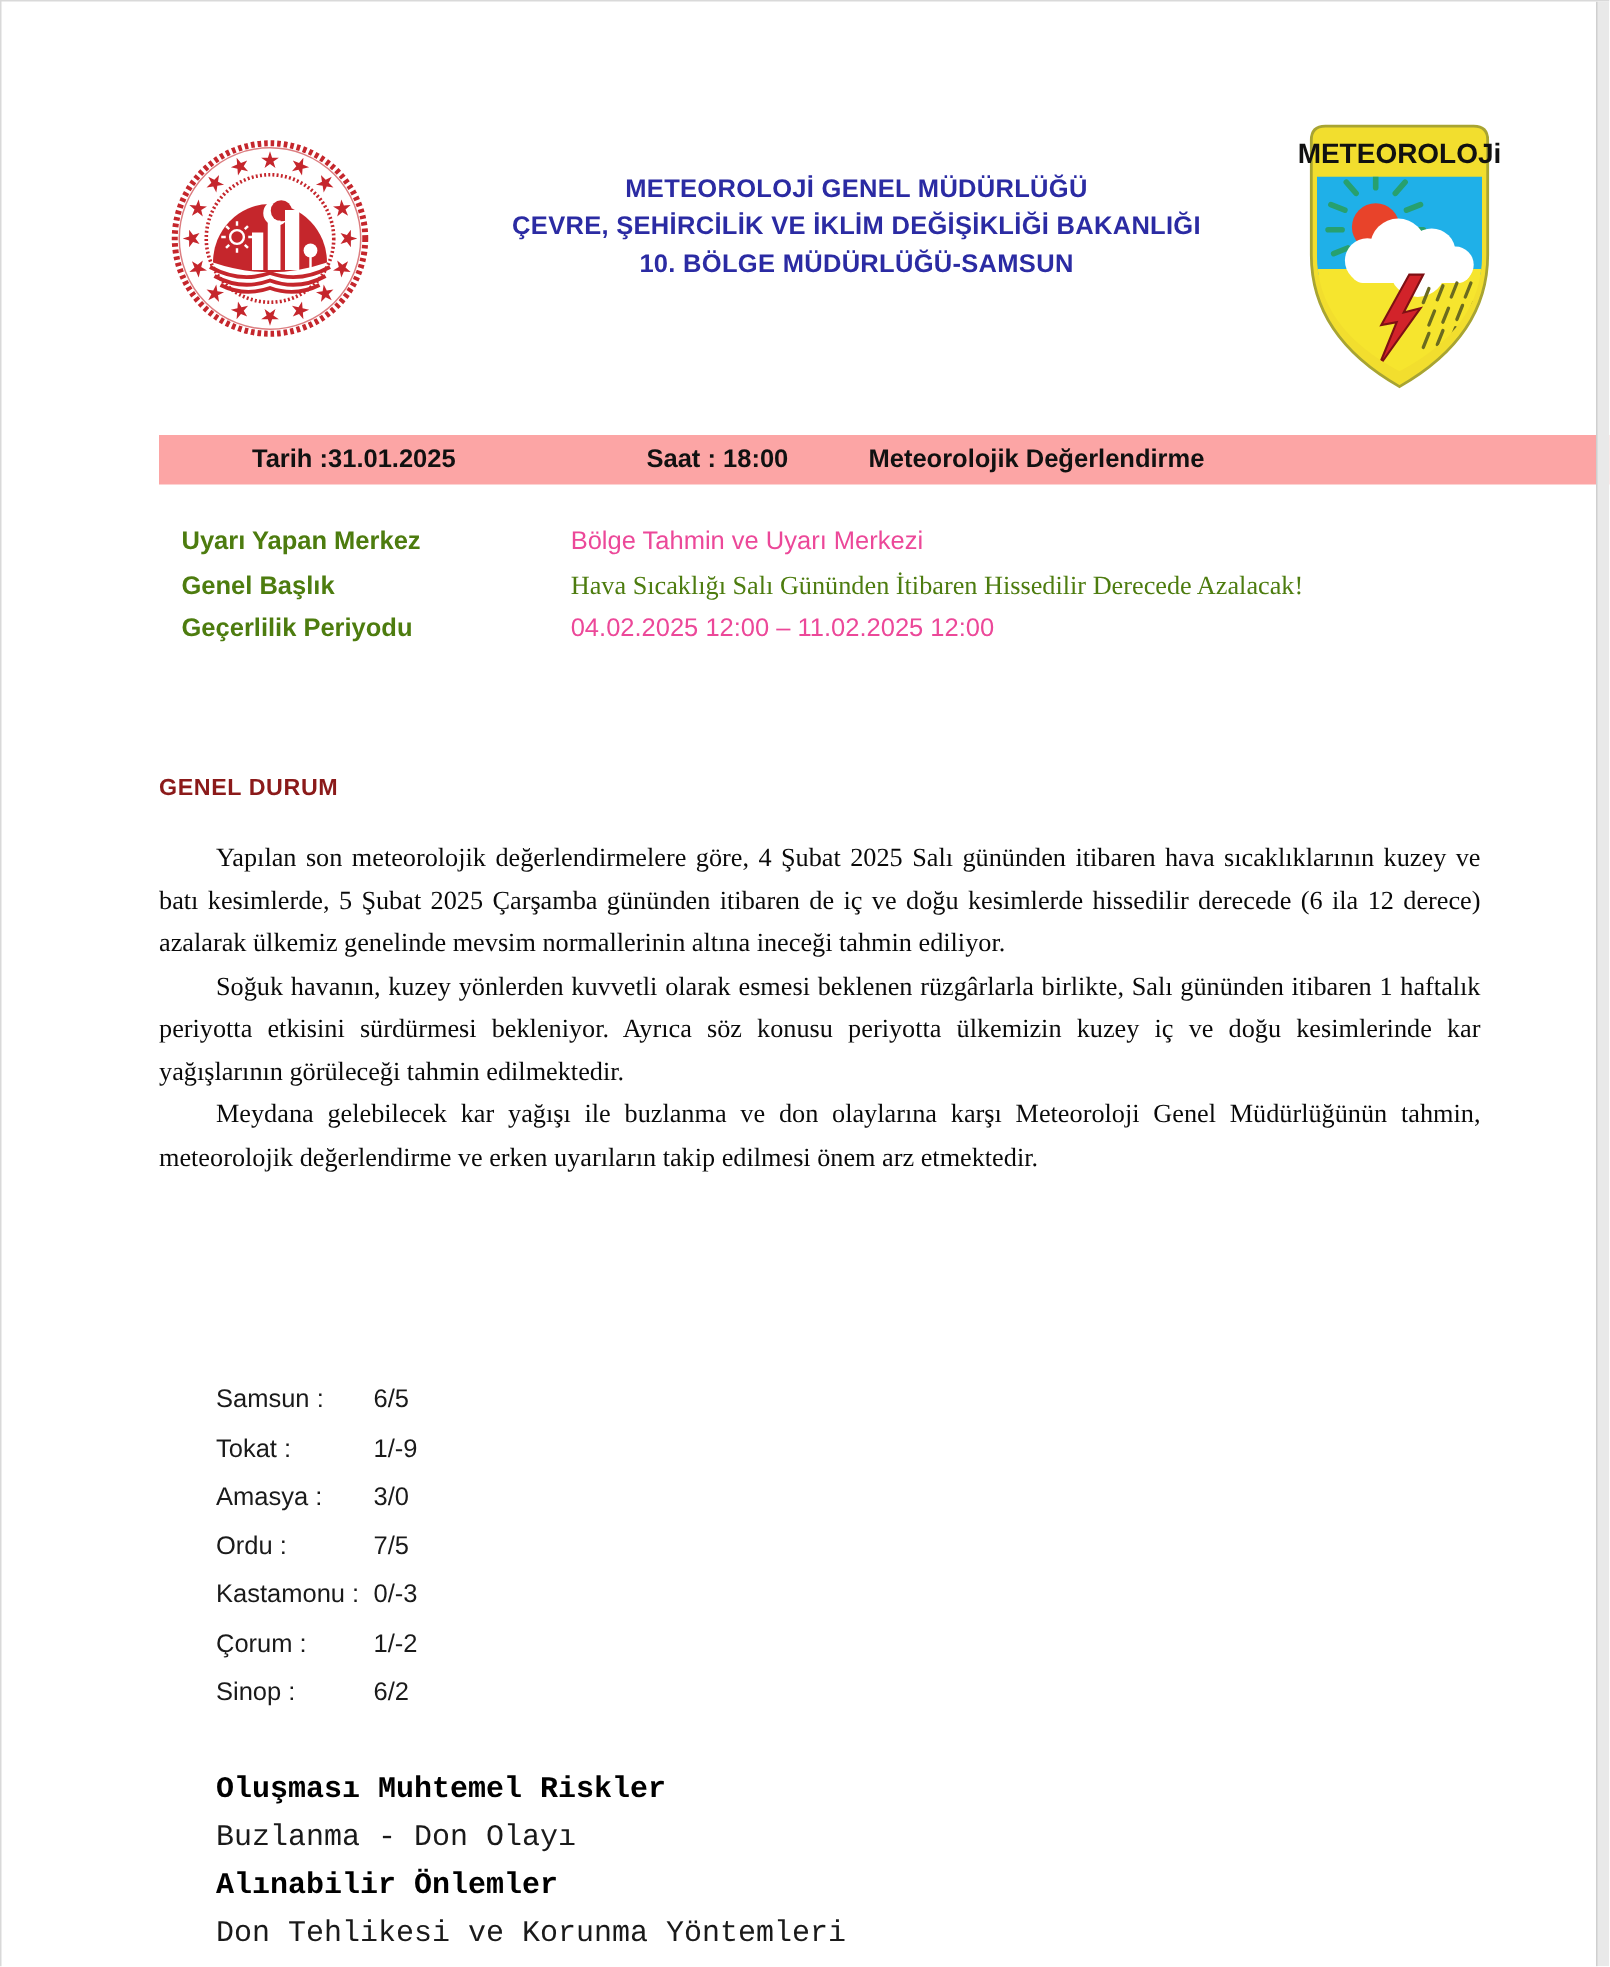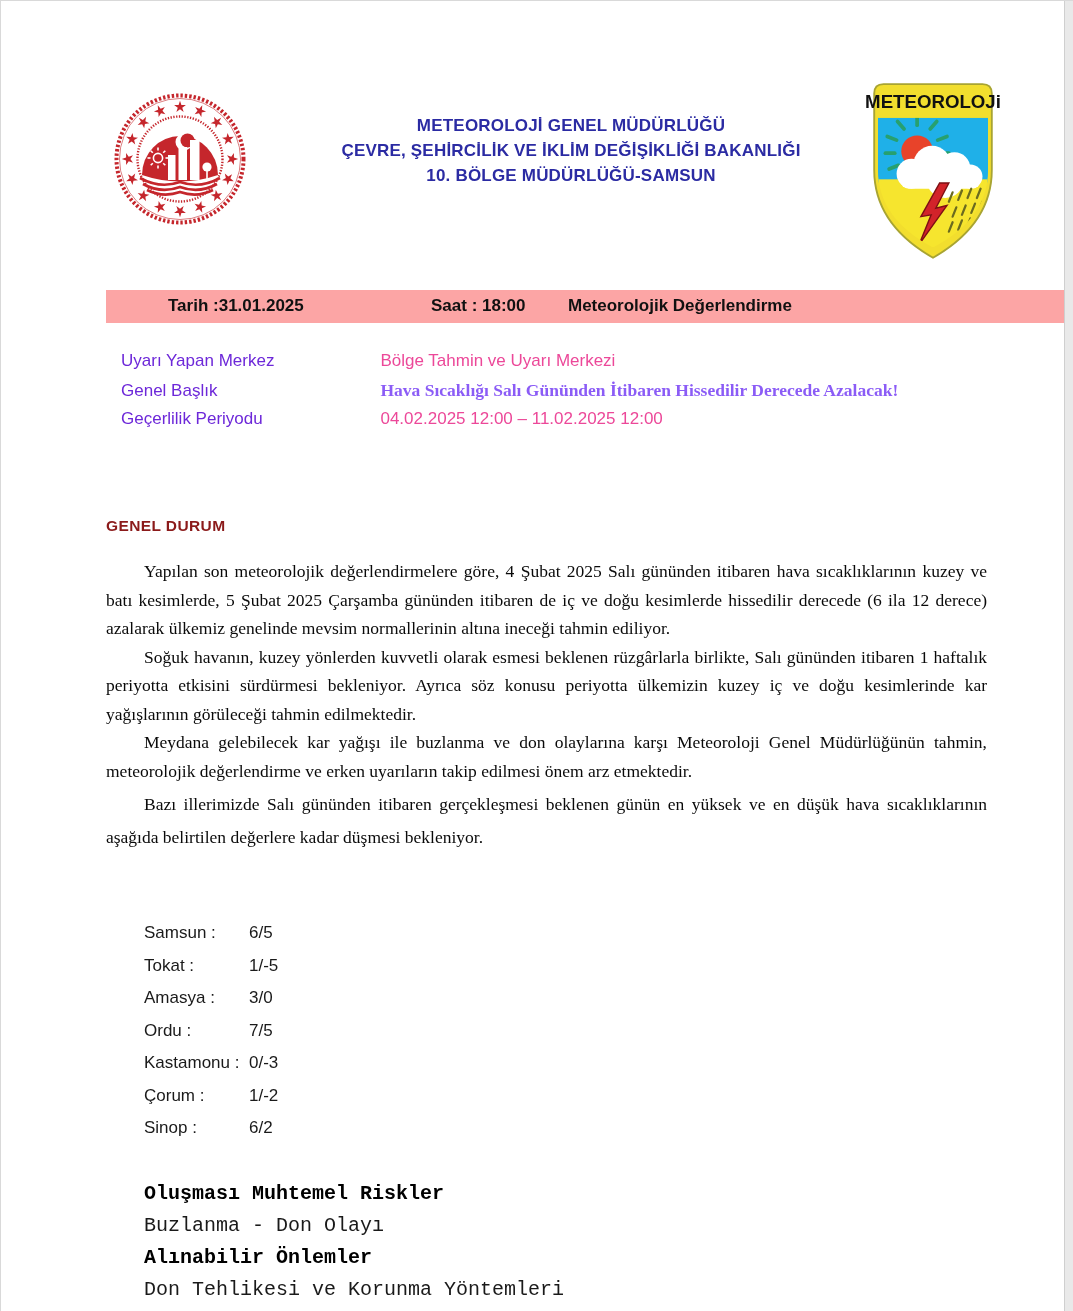--- a/index.html
+++ b/index.html
@@ -40,33 +40,33 @@
     width:1046px; height:33px;
     background:#fca5a5;
   }
   .info-bar span {
     position:absolute; top:6px;
     font-weight:bold; font-size:17px; color:#111;
     white-space:nowrap;
   }
   .info-date { left:62px; }
   .info-time { left:325px; }
-  .info-type { left:462px; }
+  .info-type { left:473px; }
 
   
   .details { position:absolute; left:120px; top:350px; }
   .detail-row { height:29px; white-space:nowrap; }
   .detail-label {
     display:inline-block; width:255px;
-    color:#6d28d9; font-weight:normal; font-size:17px;
+    color:#4d7c0f; font-weight:bold; font-size:17px;
   }
   .detail-value { font-size:17px; color:#ec4899; }
   .detail-row:nth-child(2) .detail-value {
     font-family:"Liberation Serif", serif;
-    font-weight:bold; font-size:17.5px; color:#8b5cf6;
+    font-weight:normal; font-size:17.5px; color:#4d7c0f;
   }
 
   
   .section-title {
     position:absolute; left:105px; top:516px;
     color:#8b1a1a; font-weight:bold; font-size:15.5px;
     letter-spacing:0.4px;
   }
 
   
@@ -236,31 +236,30 @@
       <span class="detail-value">04.02.2025 12:00 – 11.02.2025 12:00</span>
     </div>
   </div>
 
   <div class="section-title">GENEL DURUM</div>
 
   <div class="body-text">
     <p>Yapılan son meteorolojik değerlendirmelere göre, 4 Şubat 2025 Salı gününden itibaren hava sıcaklıklarının kuzey ve batı kesimlerde, 5 Şubat 2025 Çarşamba gününden itibaren de iç ve doğu kesimlerde hissedilir derecede (6 ila 12 derece) azalarak ülkemiz genelinde mevsim normallerinin altına ineceği tahmin ediliyor.</p>
     <p>Soğuk havanın, kuzey yönlerden kuvvetli olarak esmesi beklenen rüzgârlarla birlikte, Salı gününden itibaren 1 haftalık periyotta etkisini sürdürmesi bekleniyor. Ayrıca söz konusu periyotta ülkemizin kuzey iç ve doğu kesimlerinde kar yağışlarının görüleceği tahmin edilmektedir.</p>
     <p>Meydana gelebilecek kar yağışı ile buzlanma ve don olaylarına karşı Meteoroloji Genel Müdürlüğünün tahmin, meteorolojik değerlendirme ve erken uyarıların takip edilmesi önem arz etmektedir.</p>
-    <p class="wide">Bazı illerimizde Salı gününden itibaren gerçekleşmesi beklenen günün en yüksek ve en düşük hava sıcaklıklarının aşağıda belirtilen değerlere kadar düşmesi bekleniyor.</p>
   </div>
 
   <div class="city-list">
     <div class="city-row">
       <span class="city-name">Samsun :</span>
       <span class="city-value">6/5</span>
     </div>
     <div class="city-row">
       <span class="city-name">Tokat :</span>
-      <span class="city-value">1/-5</span>
+      <span class="city-value">1/-9</span>
     </div>
     <div class="city-row">
       <span class="city-name">Amasya :</span>
       <span class="city-value">3/0</span>
     </div>
     <div class="city-row">
       <span class="city-name">Ordu :</span>
       <span class="city-value">7/5</span>
     </div>
     <div class="city-row">

